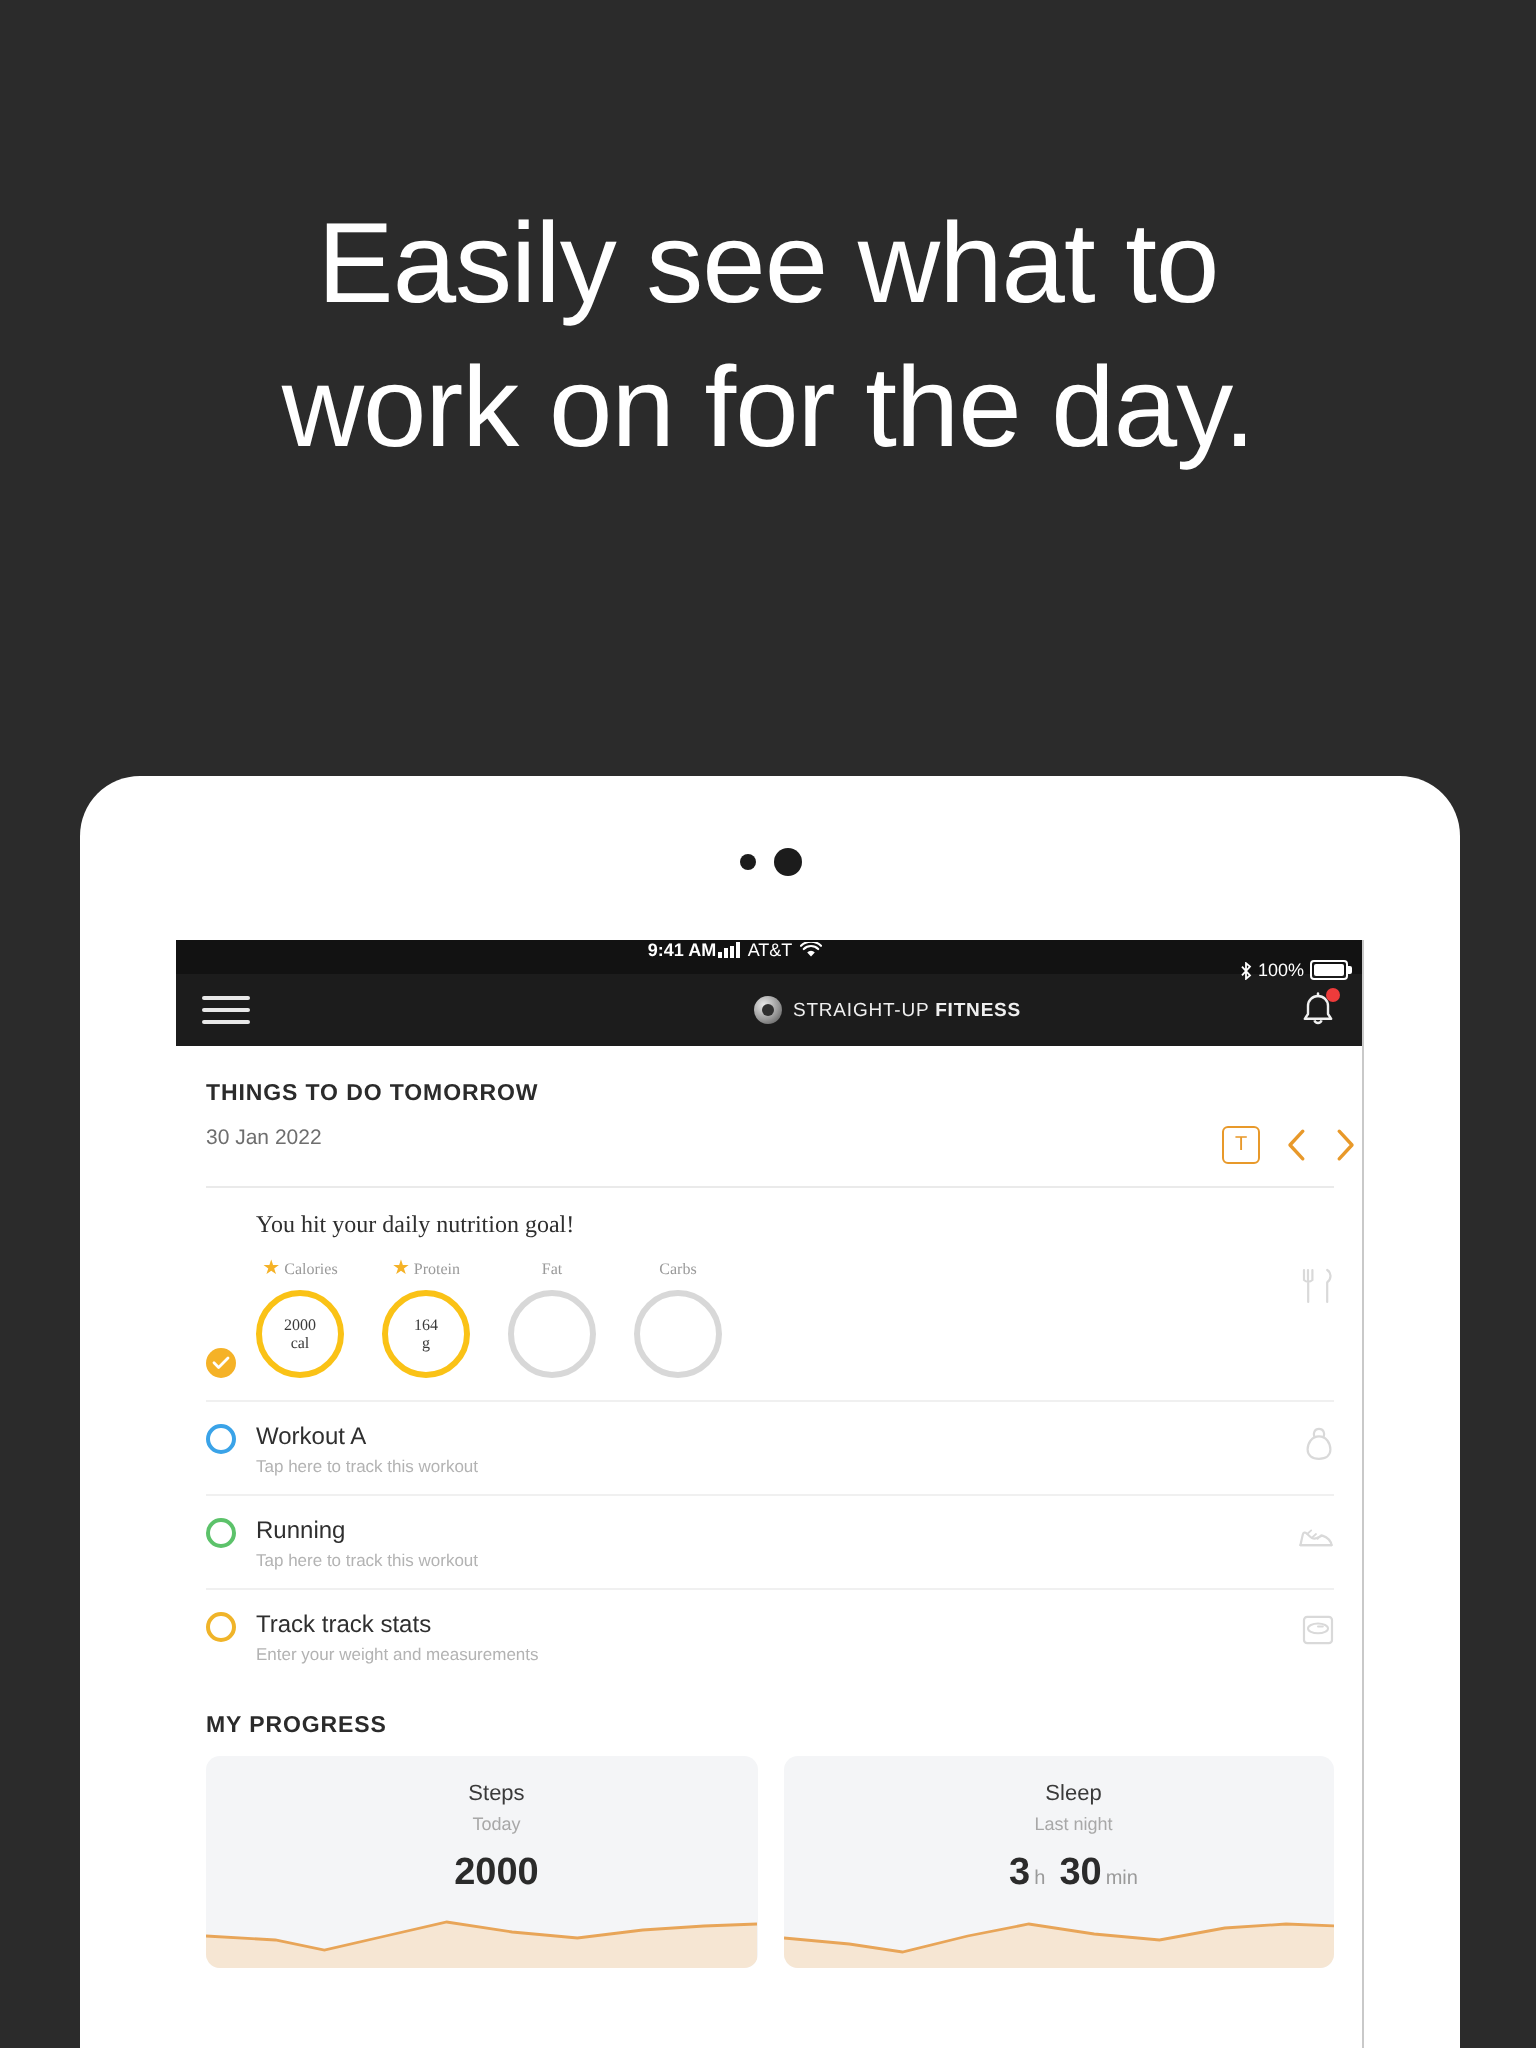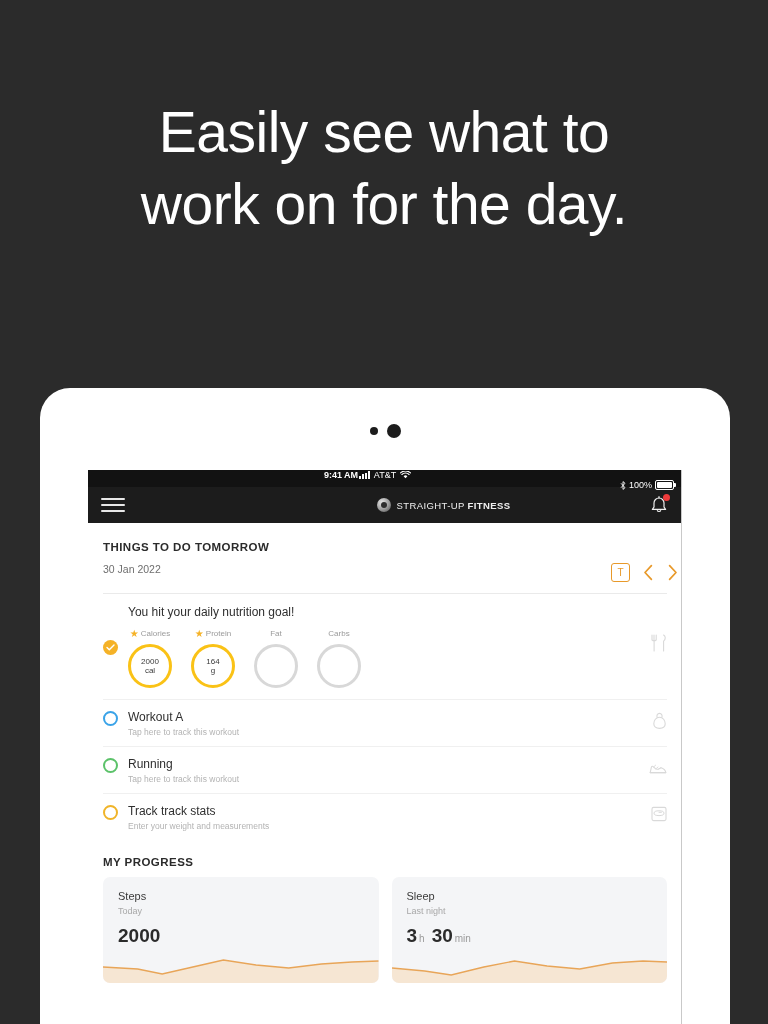--- a/index.html
+++ b/index.html
@@ -124,23 +124,24 @@
     width:17px;height:17px;border:1.4px solid #e8992a;border-radius:3px;
     color:#e8992a;font-size:10px;display:flex;align-items:center;justify-content:center;
     cursor:pointer;font-weight:500;
   }
   .chev{color:#e8992a;cursor:pointer;display:flex;align-items:center;}
 
   .hr{height:1px;background:#eaeaea;margin:11px 15px 0 15px;}
 
   
   .nutri{
-    display:flex;align-items:center;
+    display:flex;align-items:flex-end;
     padding:11px 15px 0 15px;
     position:relative;
+    font-family:Liberation Serif, serif;
   }
   .check-circle{
     width:15px;height:15px;border-radius:50%;background:#f5b227;
     display:flex;align-items:center;justify-content:center;flex:0 0 auto;
     margin-top:1px;cursor:pointer;
   }
   .nutri-body{margin-left:10px;flex:1;}
   .nutri-title{font-size:12px;color:#2f2f2f;}
   .macros{display:flex;gap:19px;margin-top:9px;}
   .macro{width:44px;text-align:center;}
@@ -176,21 +177,21 @@
   .task .tbody{margin-left:10px;flex:1;}
   .task .t1{font-size:12px;color:#2f2f2f;line-height:14px;}
   .task .t2{font-size:8.5px;color:#b3b3b3;margin-top:3px;}
   .task-hr{height:1px;background:#f0f0f0;margin:0 15px;}
 
   
   .prog-title{
     font-size:11.5px;font-weight:bold;color:#2b2b2b;letter-spacing:0.45px;
     padding:16px 15px 0 15px;
   }
-  .cards{display:flex;gap:13px;padding:9px 15px 0 15px;}
+  .cards{display:flex;gap:13px;padding:9px 15px 0 15px;text-align:center;}
   .card{
     flex:1;height:106px;background:#f4f5f7;border-radius:7px;
     position:relative;overflow:hidden;cursor:pointer;
   }
   .card-t1{font-size:11px;color:#3a3a3a;padding:13px 0 0 15px;}
   .card-t2{font-size:9px;color:#a8a8a8;padding:4px 0 0 15px;}
   .card-val{padding:9px 0 0 15px;font-size:19px;font-weight:bold;color:#2b2b2b;}
   .card-val .u{font-size:10px;font-weight:normal;color:#9a9a9a;margin-left:2px;}
   .card-val .n2{margin-left:7px;}
   .spark{position:absolute;left:0;bottom:0;width:100%;height:34px;}

